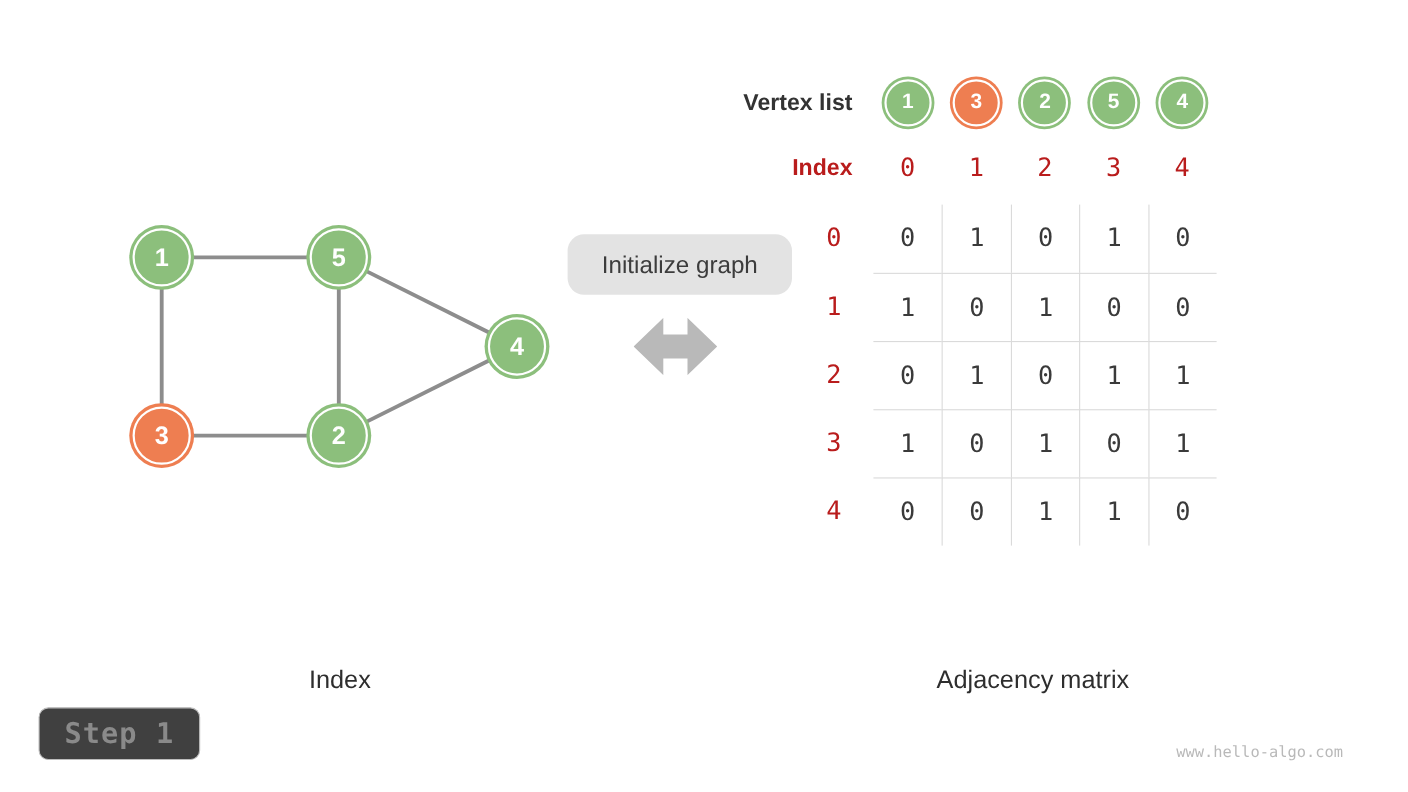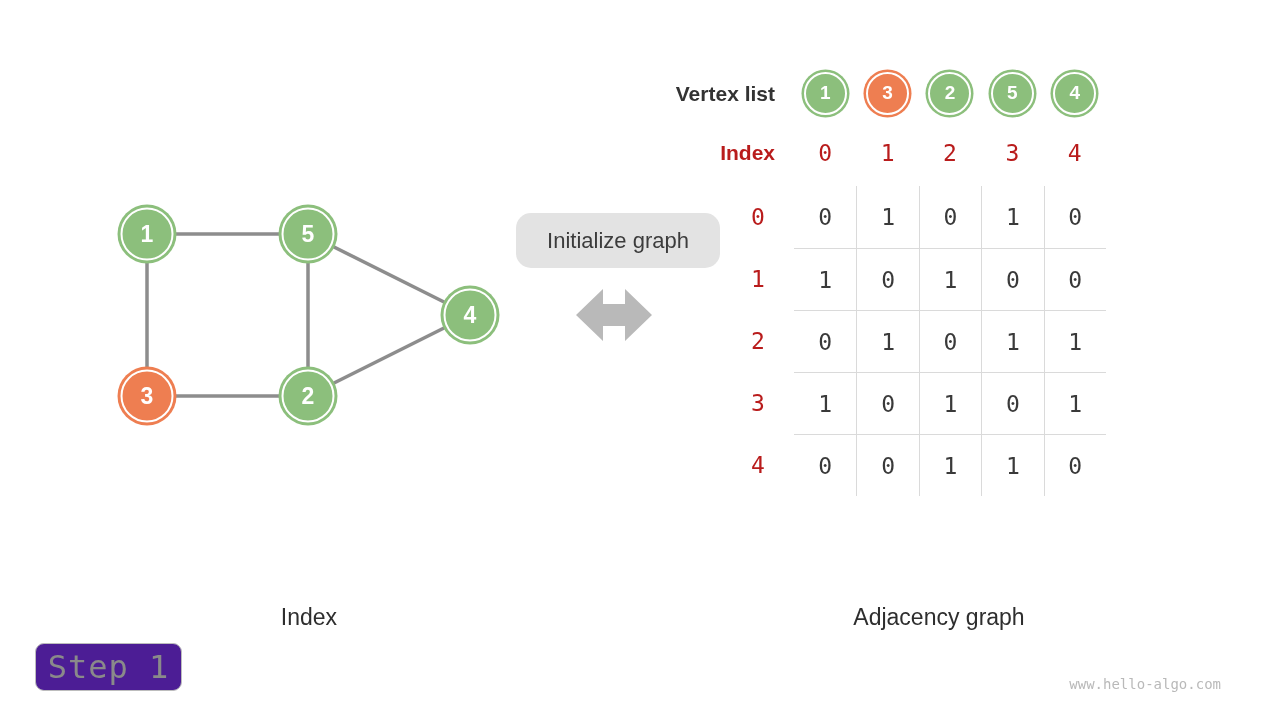--- a/index.html
+++ b/index.html
@@ -60,23 +60,23 @@
     left:794px;top:186px;grid-auto-rows:62px;
     font-size:23px;color:#3a3a3a;
   }
   .matrix .cell:not(:nth-child(5n+1)){border-left:1px solid #dadada;}
   .matrix .cell:nth-child(n+6){border-top:1px solid #dadada;}
 
   
   .caption{width:320px;text-align:center;top:604px;font-size:23px;color:#2e2e2e;line-height:26px;}
   .step-btn{
     left:35px;top:643px;width:147px;height:48px;box-sizing:border-box;
-    border:1.5px solid #bdbdbd;border-radius:9px;background:#4c1d95;
+    border:1.5px solid #bdbdbd;border-radius:9px;background:#404040;
     display:flex;align-items:center;justify-content:center;
-    color:#8a8a8a;font-weight:normal;font-size:32px;white-space:pre;letter-spacing:1px;
+    color:#8a8a8a;font-weight:bold;font-size:26px;white-space:pre;letter-spacing:1px;
   }
   .watermark{right:59px;top:676px;font-size:14px;color:#b9b9b9;}
 </style>
 </head>
 <body>
 
 <div class="stage">
 
   <svg class="abs" style="left:0;top:0" width="1280" height="720" viewBox="0 0 1280 720">
     <g stroke="#8d8d8d" stroke-width="3.5">
@@ -182,21 +182,21 @@
     <div class="cell">0</div>
     <div class="cell">1</div>
     <div class="cell">0</div>
     <div class="cell">0</div>
     <div class="cell">1</div>
     <div class="cell">1</div>
     <div class="cell">0</div>
   </div>
 
   <div class="abs caption" style="left:149px">Index</div>
-  <div class="abs caption" style="left:779px">Adjacency graph</div>
+  <div class="abs caption" style="left:779px">Adjacency matrix</div>
 
   <div class="abs step-btn mono">
     <span>Step 1</span>
   </div>
 
   <div class="abs watermark mono">www.hello-algo.com</div>
 
 </div>
 
 </body></html>

